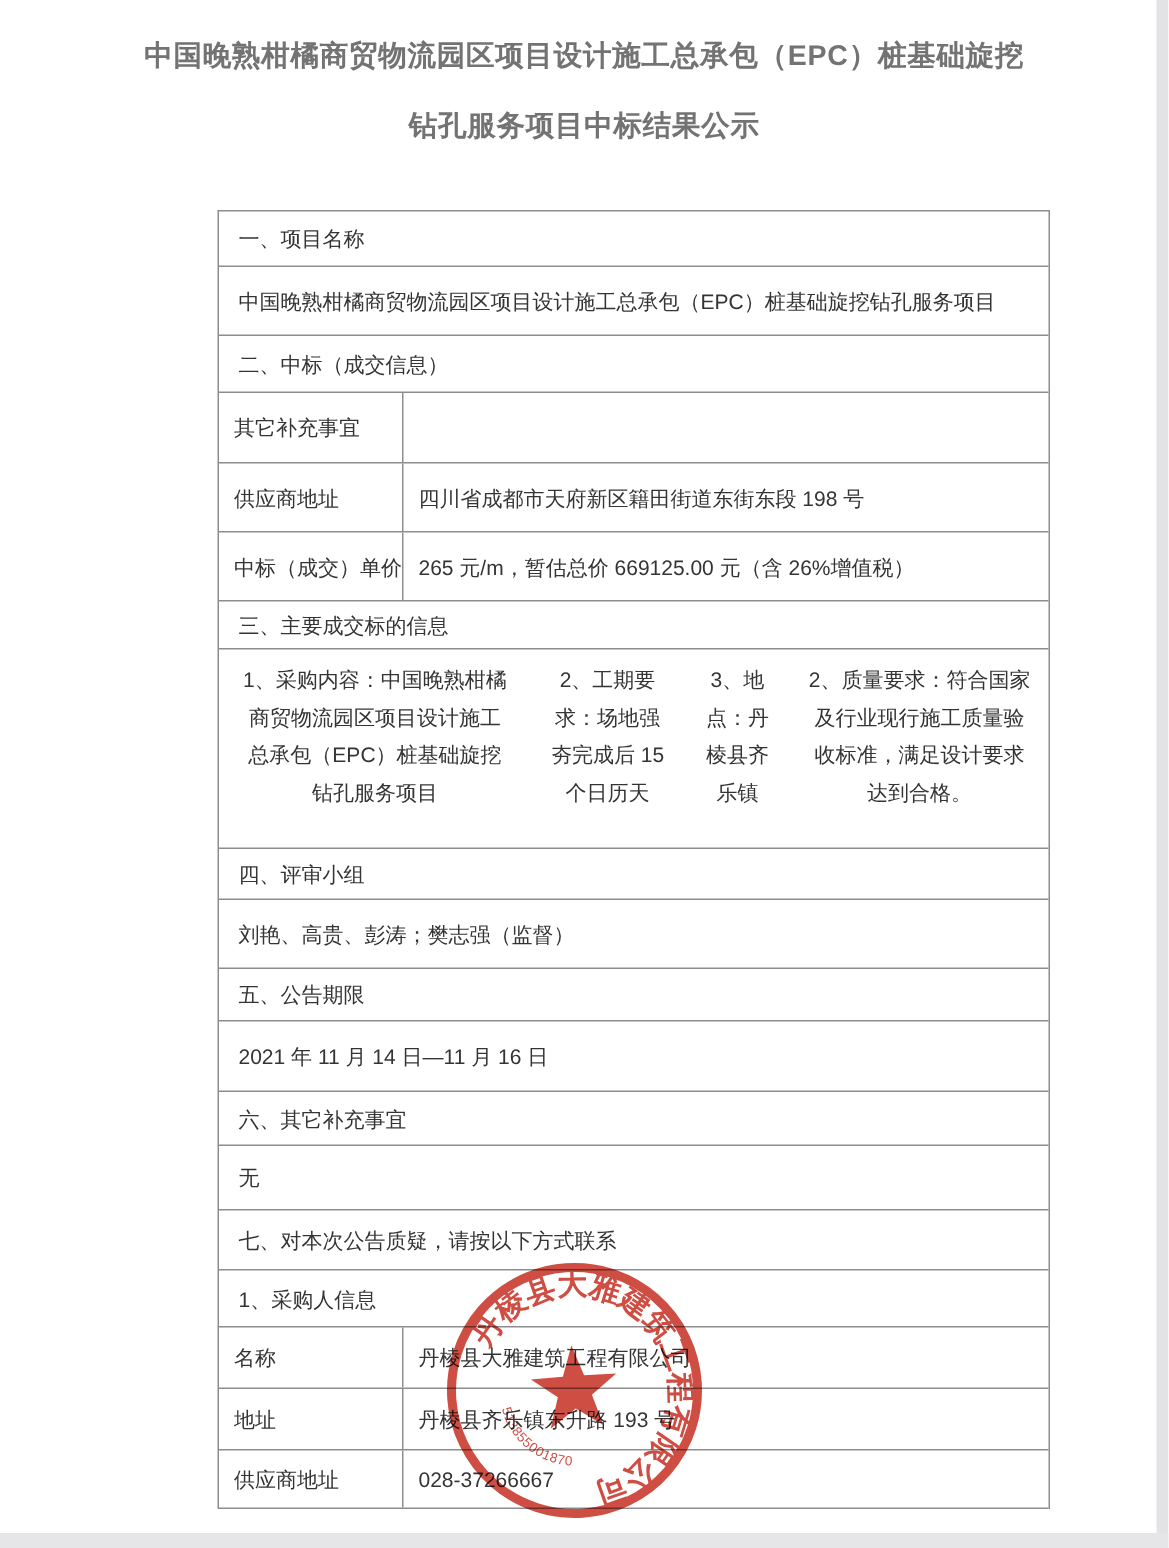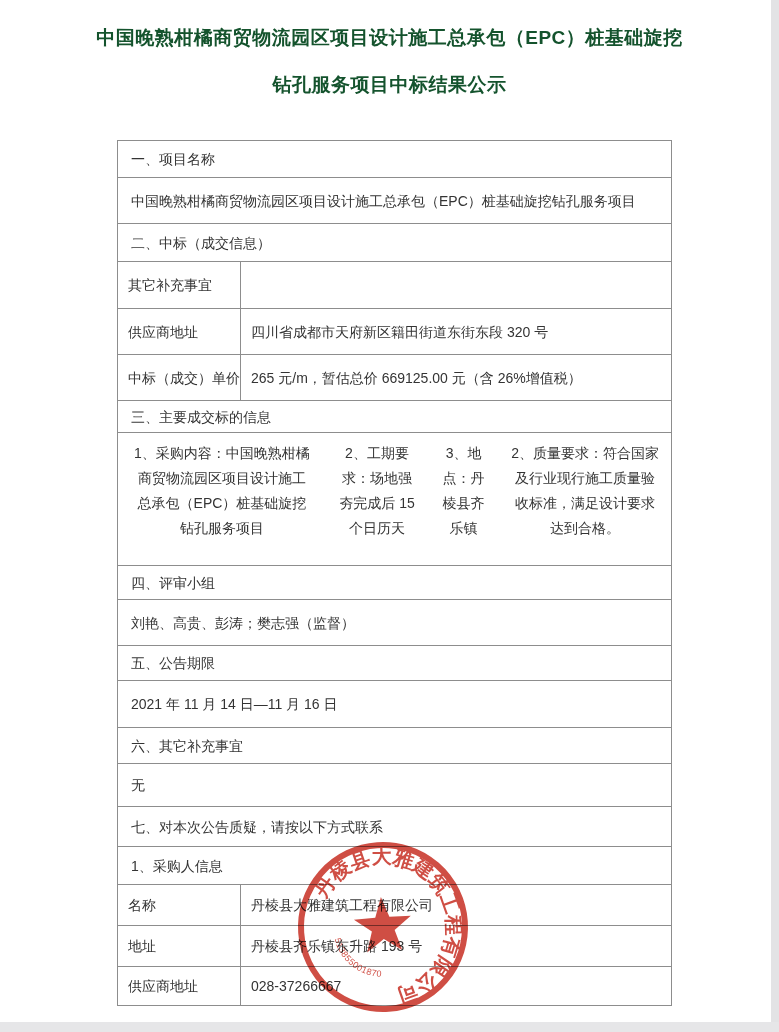--- a/index.html
+++ b/index.html
@@ -5,24 +5,24 @@
   html,body{margin:0;padding:0;}
   body{
     width:779px;height:1032px;position:relative;background:#ffffff;
     font-family:"Liberation Sans","DejaVu Sans",sans-serif;
     color:#343434;overflow:hidden;
   }
   .scan-band-right{position:absolute;top:0;right:0;width:8px;height:1032px;background:#e3e3e5;}
   .scan-band-bottom{position:absolute;left:0;bottom:0;width:779px;height:10px;background:#e6e6e8;}
   .doc-title{
     position:absolute;top:14px;left:0;width:779px;text-align:center;
-    font-size:19px;font-weight:bold;color:#14532d;line-height:47px;letter-spacing:0.5px;
+    font-size:19px;font-weight:bold;color:#737373;line-height:47px;letter-spacing:0.5px;
   }
   .bid-table{
-    position:absolute;left:117px;top:140px;width:555px;
+    position:absolute;left:145px;top:140px;width:555px;
     border:1px solid #8d8d8d;border-bottom:none;background:transparent;box-sizing:border-box;
   }
   .t-row{
     box-sizing:border-box;border-bottom:1px solid #8d8d8d;
     display:flex;align-items:center;font-size:14px;line-height:20px;
   }
   .t-row.fullcell{padding-left:13px;padding-right:8px;}
   .t-row.multiline{align-items:flex-start;flex-direction:row;justify-content:flex-start;padding-top:8px;line-height:25px;text-align:center;}
   .t-row.multiline > div{padding-left:13px;padding-right:10px;}
   .pair{padding:0;}
@@ -52,21 +52,21 @@
 <div class="bid-table">
   <div class="t-row fullcell" style="height:37px">一、项目名称</div>
   <div class="t-row fullcell" style="height:46px">中国晚熟柑橘商贸物流园区项目设计施工总承包（EPC）桩基础旋挖钻孔服务项目</div>
   <div class="t-row fullcell" style="height:38px">二、中标（成交信息）</div>
 
   <div class="t-row pair" style="height:47px">
     <div class="cell-label">其它补充事宜</div>
   </div>
   <div class="t-row pair" style="height:46px">
     <div class="cell-label">供应商地址</div>
-    <div class="cell-value">四川省成都市天府新区籍田街道东街东段 320 号</div>
+    <div class="cell-value">四川省成都市天府新区籍田街道东街东段 198 号</div>
   </div>
   <div class="t-row pair" style="height:46px">
     <div class="cell-label">中标（成交）单价</div>
     <div class="cell-value">265 元/m，暂估总价 669125.00 元（含 26%增值税）</div>
   </div>
 
   <div class="t-row fullcell" style="height:32px">三、主要成交标的信息</div>
 
   <div class="t-row multiline" style="height:133px">
     <div>1、采购内容：中国晚熟柑橘商贸物流园区项目设计施工总承包（EPC）桩基础旋挖钻孔服务项目</div>

